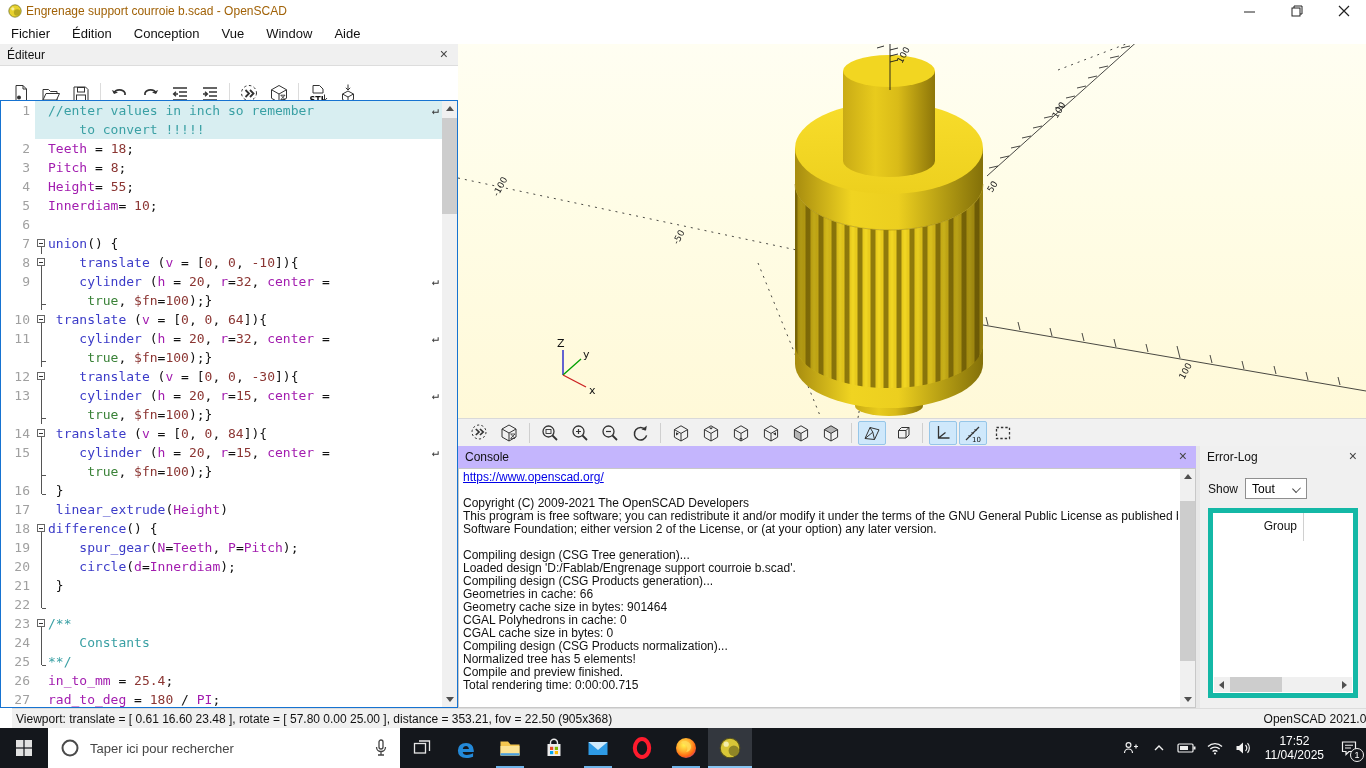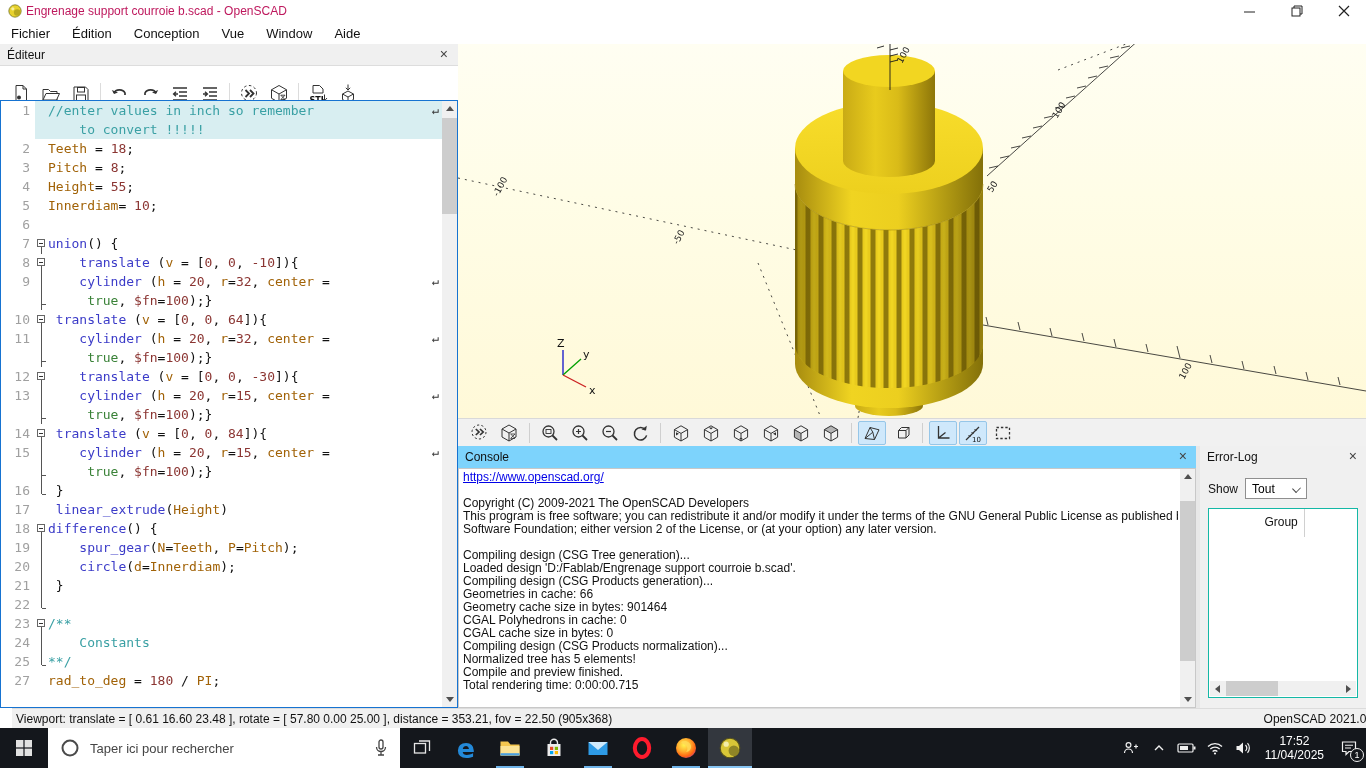--- a/index.html
+++ b/index.html
@@ -1,21 +1,21 @@
 <!DOCTYPE html>
 <html><head>
 <meta charset="utf-8">
 <style>
   * { margin:0; padding:0; box-sizing:border-box; }
   html,body { width:1366px; height:768px; overflow:hidden; background:#fff;
     font-family:"Liberation Sans", sans-serif; }
 
   
   #titlebar { position:absolute; left:0; top:0; width:1366px; height:22px; background:#ffffff; }
-  #titlebar .title { position:absolute; left:26px; top:4px; font-size:12px; color:#be185d; }
+  #titlebar .title { position:absolute; left:26px; top:4px; font-size:12px; color:#a16207; }
   #app-logo { position:absolute; left:7px; top:3px; width:16px; height:16px; }
   .winbtn { position:absolute; top:0; width:45px; height:22px; display:flex; align-items:center; justify-content:center; color:#222; }
   #btn-min { right:94px; } #btn-restore { right:47px; } #btn-close { right:0; }
 
   
   #menubar { position:absolute; left:0; top:22px; width:1366px; height:22px; background:#ffffff; display:flex; align-items:center; }
   #menubar span { font-size:13px; color:#111; padding:2px 11px; }
 
   
   #left { position:absolute; left:0; top:44px; width:458px; height:664px; background:#fff;border-radius:28px; }
@@ -40,21 +40,21 @@
   .fbox { position:absolute; left:2px; top:5px; width:8px; height:8px; border:1px solid #666; background:#fff; z-index:2; }
   .fbox::after { content:""; position:absolute; left:1px; right:1px; top:3px; border-top:1px solid #333; }
   .f-box::before { content:""; position:absolute; left:6px; top:13px; bottom:-1px; border-left:1px solid #555; }
   .f-v::before { content:""; position:absolute; left:6px; top:0; bottom:0; border-left:1px solid #555; }
   .f-vt::before { content:""; position:absolute; left:6px; top:0; bottom:0; border-left:1px solid #555; }
   .f-vt::after { content:""; position:absolute; left:7px; top:13px; width:4px; border-top:1px solid #555; }
   .f-end::before { content:""; position:absolute; left:6px; top:0; height:13px; border-left:1px solid #555; }
   .f-end::after { content:""; position:absolute; left:7px; top:13px; width:4px; border-top:1px solid #555; }
   .ctext { white-space:pre; }
   .wrapmark { position:absolute; right:3px; top:0; color:#333; font-size:12px; }
-  .tk-c { color:#3aa0a4; } .tk-k { color:#3b3bc8; } .tk-v { color:#a16207; }
+  .tk-c { color:#3aa0a4; } .tk-k { color:#3b3bc8; } .tk-v { color:#a21caf; }
   .tk-m { color:#8b3532; } .tk-g { color:#3a8238; } .tk-o { color:#111; }
 
   
   .vscroll { position:absolute; top:0; right:0; bottom:0; width:15px; background:#f0f0f0; }
   .varrow { position:absolute; left:0; width:15px; height:15px; display:flex; align-items:center; justify-content:center; }
   .tri-up { width:0; height:0; border-left:4px solid transparent; border-right:4px solid transparent; border-bottom:5px solid #505050; }
   .tri-down { width:0; height:0; border-left:4px solid transparent; border-right:4px solid transparent; border-top:5px solid #505050; }
   .tri-left { width:0; height:0; border-top:4px solid transparent; border-bottom:4px solid transparent; border-right:5px solid #505050; }
   .tri-right { width:0; height:0; border-top:4px solid transparent; border-bottom:4px solid transparent; border-left:5px solid #505050; }
   .vthumb { position:absolute; left:0; width:15px; background:#cdcdcd; }
@@ -67,38 +67,38 @@
 
   #vp-toolbar { position:absolute; left:0; top:374px; width:908px; height:28px; background:#f1f1f1;
      border-top:1px solid #d9d9d9; display:flex; align-items:center; padding-left:6px; }
   .vpbtn { width:28px; height:24px; display:flex; align-items:center; justify-content:center;
      border:1px solid transparent; border-radius:2px; margin:0 1px; }
   .vpbtn.on { background:#cfe8fb; border-color:#96c6e8; }
   .vpbtn svg { width:20px; height:20px; }
   .vpsep { width:1px; height:20px; background:#cfcfcf; margin:0 5px; }
 
   #bottom { position:absolute; left:0; top:402px; width:908px; height:262px; background:#e8e8e8; }
-  #console { position:absolute; left:0; top:0; width:738px; height:262px; background:#7dd3fc;text-decoration:underline; }
+  #console { position:absolute; left:0; top:0; width:738px; height:262px; background:#c4b5fd;text-decoration:underline; }
   .panelhead { position:relative; height:22px; font-size:12px; color:#111; }
   .panelhead .t { position:absolute; left:7px; top:4px; }
   .panelhead .xclose { position:absolute; right:9px; top:3px; }
   #console-body { position:absolute; left:0; top:22px; right:0; bottom:0; background:#fff;
      border:1px solid #c8c8c8; }
   #console-lines { position:absolute; left:4px; top:2px; right:17px; bottom:0; overflow:hidden; }
   .cline { font-size:12px; line-height:13px; height:13px; color:#111; white-space:pre; }
   .cline.link { color:#0000e8; text-decoration:underline; }
 
   #errorlog { position:absolute; left:742px; top:0; width:166px; height:262px; background:#f0f0f0; }
   #elog-showrow { position:absolute; left:8px; top:32px; display:flex; align-items:center; }
   #elog-showrow .lbl { font-size:12px; color:#111; margin-right:7px; }
   #elog-select { width:62px; height:21px; background:#fff; border:1px solid #8f8f8f; font-size:12px;
      display:flex; align-items:center; padding-left:6px; position:relative; }
   #elog-select .chev { position:absolute; right:6px; top:6px; width:7px; height:7px;
      border-left:1.5px solid #444; border-bottom:1.5px solid #444; transform:rotate(-45deg) scale(1,0.8); }
-  #elog-table { position:absolute; left:8px; top:62px; right:8px; bottom:10px; background:#fff; border:1px solid #14b8a6; }
+  #elog-table { position:absolute; left:8px; top:62px; right:8px; bottom:10px; background:#fff; border:5px solid #14b8a6; }
   #elog-table .colhead { position:absolute; left:0; top:6px; width:60%; text-align:right; font-size:12px; color:#111; }
   #elog-table .colsep { position:absolute; left:64%; top:0; height:28px; border-left:1px solid #d0d0d0; }
   #elog-hscroll { position:absolute; left:1px; right:1px; bottom:1px; height:15px; background:#f0f0f0; }
   #elog-hscroll .harrow { position:absolute; top:0; width:15px; height:15px; display:flex; align-items:center; justify-content:center; }
   #elog-hscroll .hthumb { position:absolute; left:16px; top:0; width:52px; height:15px; background:#cdcdcd; }
 
   
   #statusbar { position:absolute; left:12px; top:708px; width:1366px; height:36px; background:#f0f0f0;
      border-top:1px solid #dcdcdc; font-size:12px; color:#111; }
   #statusbar .l { position:absolute; left:4px; top:3px; }
@@ -406,20 +406,25 @@
         </div>
         <div class="crow">
           <span class="lnum">24</span>
           <span class="fold f-v"></span>
           <span class="ctext"><span class="tk-c">    Constants</span></span>
         </div>
         <div class="crow">
           <span class="lnum">25</span>
           <span class="fold f-end"></span>
           <span class="ctext"><span class="tk-c">**/</span></span>
+        </div>
+        <div class="crow">
+          <span class="lnum">26</span>
+          <span class="fold"></span>
+          <span class="ctext"><span class="tk-v">in_to_mm</span><span class="tk-o"> = </span><span class="tk-m">25.4</span><span class="tk-o">;</span></span>
         </div>
         <div class="crow">
           <span class="lnum">27</span>
           <span class="fold"></span>
           <span class="ctext"><span class="tk-v">rad_to_deg</span><span class="tk-o"> = </span><span class="tk-m">180</span><span class="tk-o"> / </span><span class="tk-v">PI</span><span class="tk-o">;</span></span>
         </div>
       </div>
     <div class="vscroll">
       <div class="varrow" style="top:0">
           <span class="tri-up"></span>

